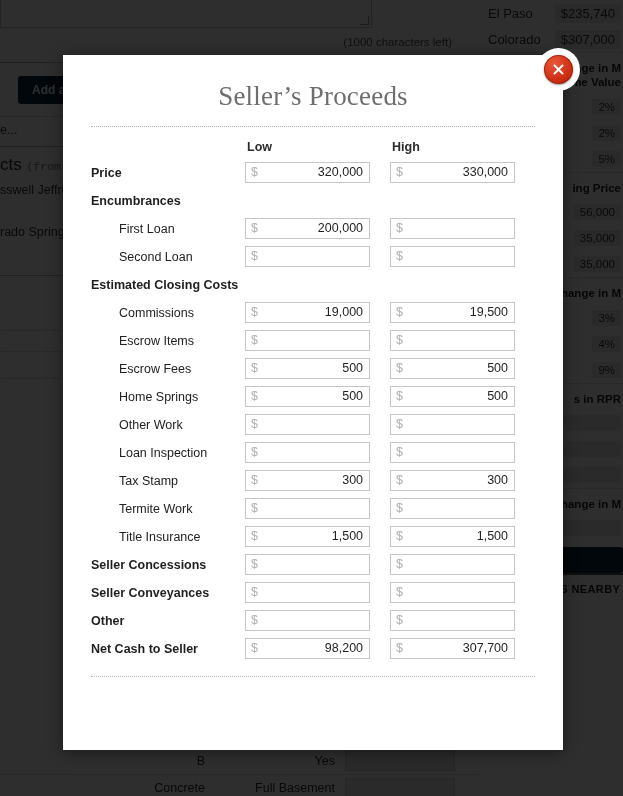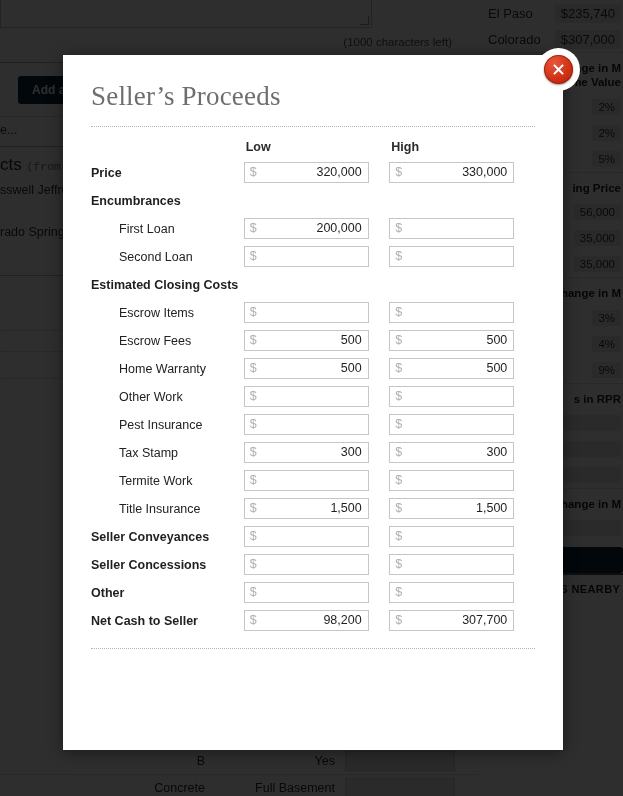--- a/index.html
+++ b/index.html
@@ -189,20 +189,21 @@
     height: 100%;
     position: relative;
   }
   .modal-title {
     font-family: "Liberation Serif", serif;
     font-size: 27px;
     color: #6e6e6e;
     font-weight: normal;
     margin: 0 0 14px 0;
     letter-spacing: 0.2px;
+    text-align: center;
   }
   .modal-desc {
     font-size: 12.5px;
     color: #2f2f2f;
     line-height: 1.45;
     margin: 0 0 12px 0;
     max-width: 452px;
   }
   .dotsep {
     border-top: 1px dotted #b5b5b5;
@@ -498,20 +499,35 @@
                   <input type="text" style="">
                 </div>
               </td>
             </tr>
             <tr class="r">
               <td><span class="lbl-main">Estimated Closing Costs</span></td>
               <td></td>
               <td></td>
             </tr>
             <tr class="r">
+              <td><span class="lbl-sub">Commissions</span></td>
+              <td>
+                <div class="field">
+                  <span class="dollar">$</span>
+                  <input type="text" value="19,000" style="">
+                </div>
+              </td>
+              <td>
+                <div class="field">
+                  <span class="dollar">$</span>
+                  <input type="text" value="19,500" style="">
+                </div>
+              </td>
+            </tr>
+            <tr class="r">
               <td><span class="lbl-sub">Escrow Items</span></td>
               <td>
                 <div class="field">
                   <span class="dollar">$</span>
                   <input type="text" style="">
                 </div>
               </td>
               <td>
                 <div class="field">
                   <span class="dollar">$</span>
@@ -528,21 +544,21 @@
                 </div>
               </td>
               <td>
                 <div class="field">
                   <span class="dollar">$</span>
                   <input type="text" value="500" style="">
                 </div>
               </td>
             </tr>
             <tr class="r">
-              <td><span class="lbl-sub">Home Warranty</span></td>
+              <td><span class="lbl-sub">Home Springs</span></td>
               <td>
                 <div class="field">
                   <span class="dollar">$</span>
                   <input type="text" value="500" style="">
                 </div>
               </td>
               <td>
                 <div class="field">
                   <span class="dollar">$</span>
                   <input type="text" value="500" style="">
@@ -558,21 +574,21 @@
                 </div>
               </td>
               <td>
                 <div class="field">
                   <span class="dollar">$</span>
                   <input type="text" style="">
                 </div>
               </td>
             </tr>
             <tr class="r">
-              <td><span class="lbl-sub">Pest Insurance</span></td>
+              <td><span class="lbl-sub">Loan Inspection</span></td>
               <td>
                 <div class="field">
                   <span class="dollar">$</span>
                   <input type="text" style="">
                 </div>
               </td>
               <td>
                 <div class="field">
                   <span class="dollar">$</span>
                   <input type="text" style="">
@@ -618,36 +634,36 @@
                 </div>
               </td>
               <td>
                 <div class="field">
                   <span class="dollar">$</span>
                   <input type="text" value="1,500" style="">
                 </div>
               </td>
             </tr>
             <tr class="r">
+              <td><span class="lbl-main">Seller Concessions</span></td>
+              <td>
+                <div class="field">
+                  <span class="dollar">$</span>
+                  <input type="text" style="">
+                </div>
+              </td>
+              <td>
+                <div class="field">
+                  <span class="dollar">$</span>
+                  <input type="text" style="">
+                </div>
+              </td>
+            </tr>
+            <tr class="r">
               <td><span class="lbl-main">Seller Conveyances</span></td>
-              <td>
-                <div class="field">
-                  <span class="dollar">$</span>
-                  <input type="text" style="">
-                </div>
-              </td>
-              <td>
-                <div class="field">
-                  <span class="dollar">$</span>
-                  <input type="text" style="">
-                </div>
-              </td>
-            </tr>
-            <tr class="r">
-              <td><span class="lbl-main">Seller Concessions</span></td>
               <td>
                 <div class="field">
                   <span class="dollar">$</span>
                   <input type="text" style="">
                 </div>
               </td>
               <td>
                 <div class="field">
                   <span class="dollar">$</span>
                   <input type="text" style="">

